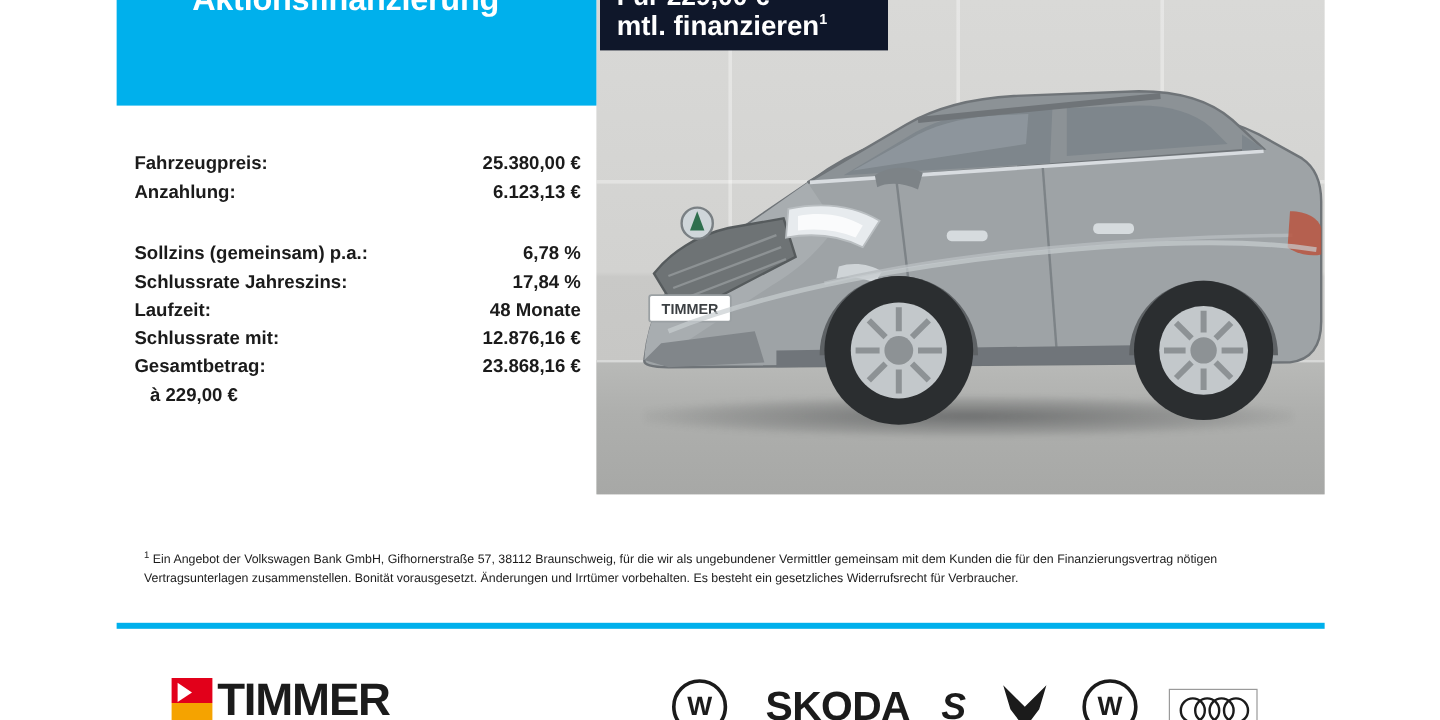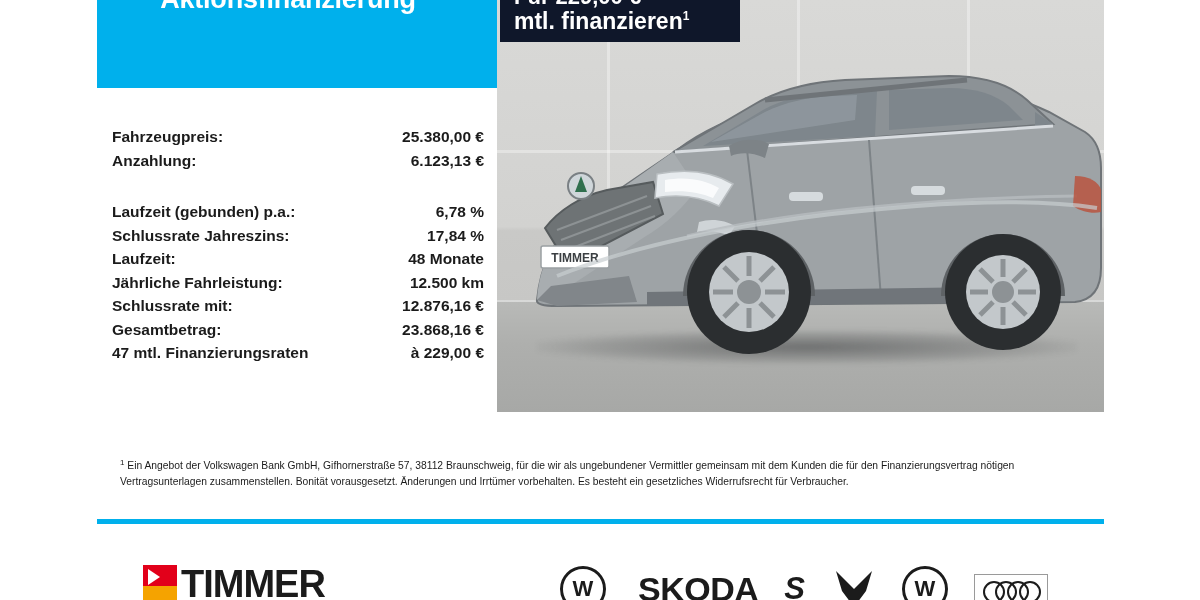--- a/index.html
+++ b/index.html
@@ -391,45 +391,40 @@
       <span class="value">25.380,00 €</span>
     </div>
     <div class="fin-row">
       <span class="label">Anzahlung:</span>
       <span class="value">6.123,13 €</span>
     </div>
 
     <div class="fin-gap"></div>
 
     <div class="fin-row">
-      <span class="label">Laufzeit (gebunden) p.a.:</span>
+      <span class="label">Sollzins (gemeinsam) p.a.:</span>
       <span class="value">6,78 %</span>
     </div>
     <div class="fin-row">
       <span class="label">Schlussrate Jahreszins:</span>
       <span class="value">17,84 %</span>
     </div>
     <div class="fin-row">
       <span class="label">Laufzeit:</span>
       <span class="value">48 Monate</span>
     </div>
     <div class="fin-row">
-      <span class="label">Jährliche Fahrleistung:</span>
-      <span class="value">12.500 km</span>
-    </div>
-    <div class="fin-row">
       <span class="label">Schlussrate mit:</span>
       <span class="value">12.876,16 €</span>
     </div>
     <div class="fin-row">
       <span class="label">Gesamtbetrag:</span>
       <span class="value">23.868,16 €</span>
     </div>
     <div class="fin-row">
-      <span class="label">47 mtl. Finanzierungsraten</span>
       <span class="value">à 229,00 €</span>
     </div>
   </div>
 
   <div class="footnote">
     <sup>1</sup>
     <span>Ein Angebot der Volkswagen Bank GmbH, Gifhornerstraße 57, 38112 Braunschweig, für die wir als ungebundener Vermittler gemeinsam mit dem Kunden die für den Finanzierungsvertrag nötigen Vertragsunterlagen zusammenstellen. Bonität vorausgesetzt. Änderungen und Irrtümer vorbehalten. Es besteht ein gesetzliches Widerrufsrecht für Verbraucher.</span>
   </div>
 
   <div class="bottom-rule"></div>

